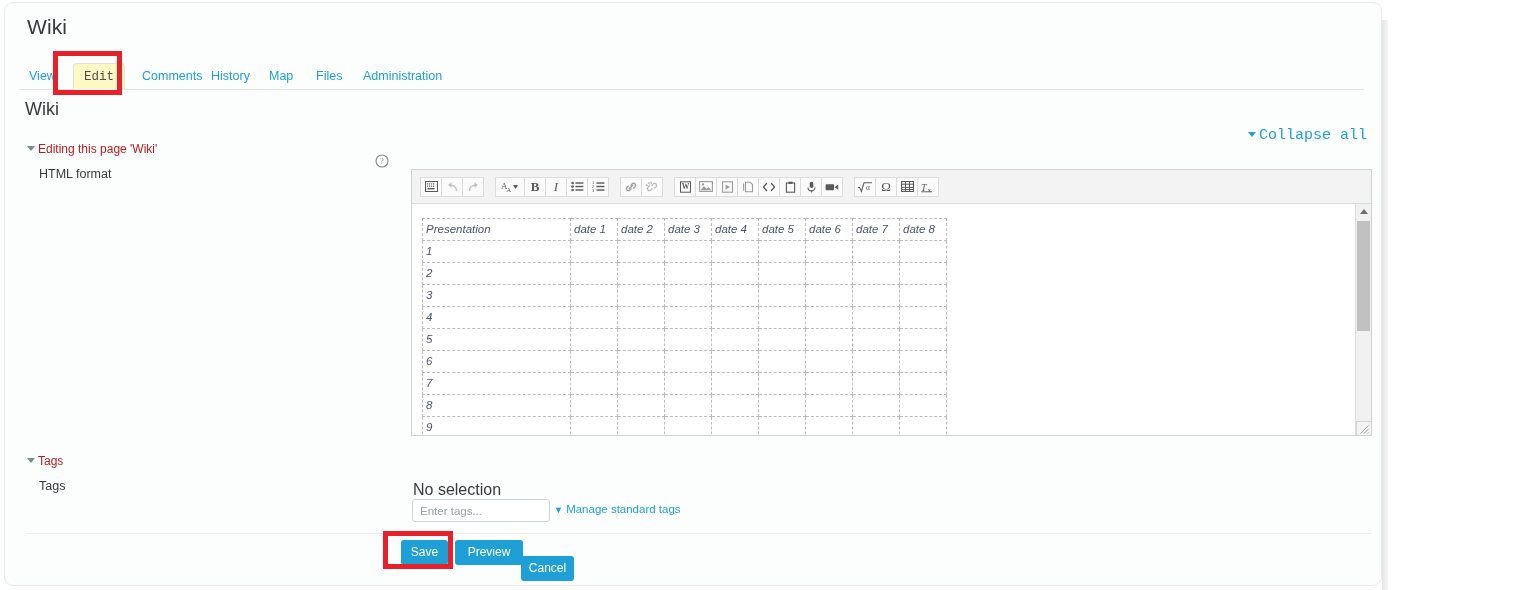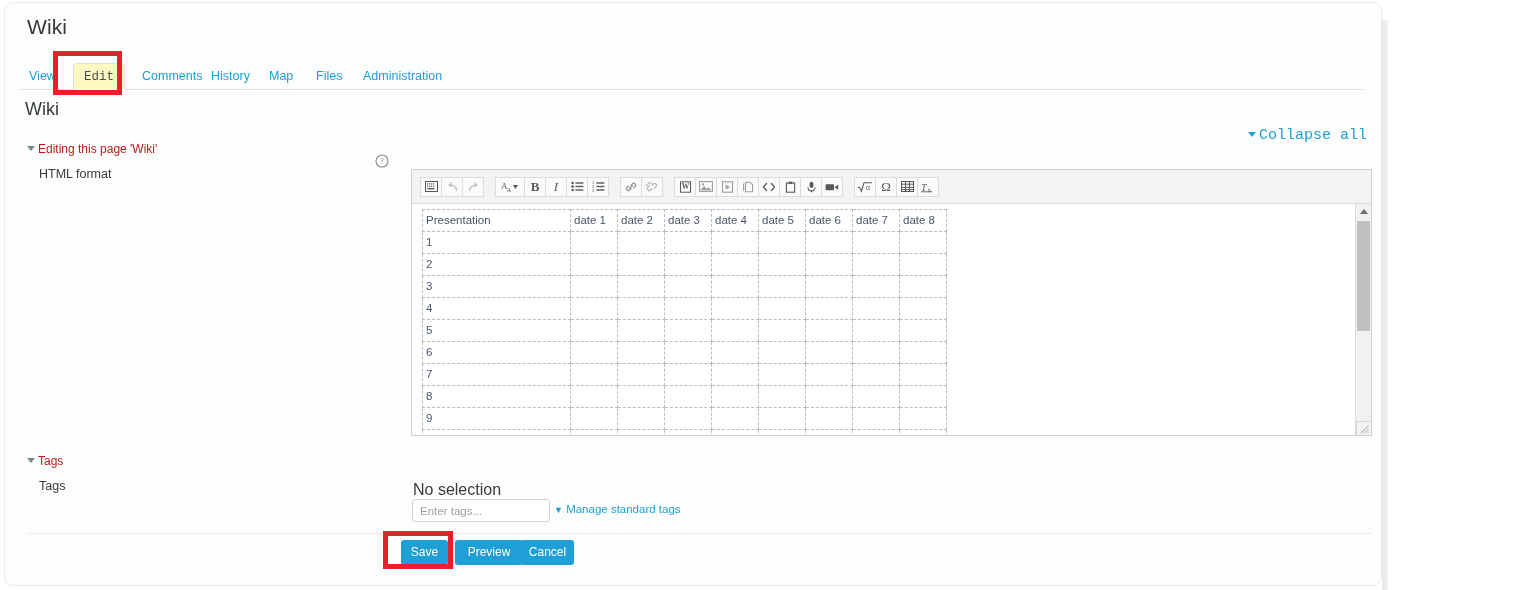--- a/index.html
+++ b/index.html
@@ -167,25 +167,26 @@
   .tb-btn.wide { width: 30px; }
 
   .editor-body {
     position: relative;
     height: 231px;
     background: #ffffff;
     overflow: hidden;
   }
   .doc-table {
     position: absolute;
-    left: 10px; top: 5px;
+    left: 10px; top: 14px;
     border-collapse: collapse;
     font-size: 11.5px;
     color: #4a5568;
     table-layout: fixed;
+    font-style: italic;
   }
   .doc-table td {
     border: 1px dashed #bcbcbc;
     height: 21.2px;
     padding: 0 3px;
     vertical-align: middle;
     line-height: 21px;
     overflow: hidden;
     white-space: nowrap;
   }
@@ -284,21 +285,21 @@
     border-radius: 3px;
     font-size: 12px;
     font-family: "Liberation Sans", sans-serif;
     cursor: pointer;
     line-height: 25px;
     text-align: center;
     padding: 0;
   }
   .btn-save    { left: 396px; top: 537px; width: 47px; }
   .btn-preview { left: 450px; top: 537px; width: 68px; }
-  .btn-cancel  { left: 516px; top: 537px; width: 53px; }
+  .btn-cancel  { left: 516px; top: 553px; width: 53px; }
 
   
   .hl {
     position: absolute;
     border: 5px solid #e8202a;
     pointer-events: none;
   }
   .hl-edit { left: 53px; top: 51px; width: 69px; height: 44px; }
   .hl-save { left: 383px; top: 531px; width: 70px; height: 38px; }
 </style>

